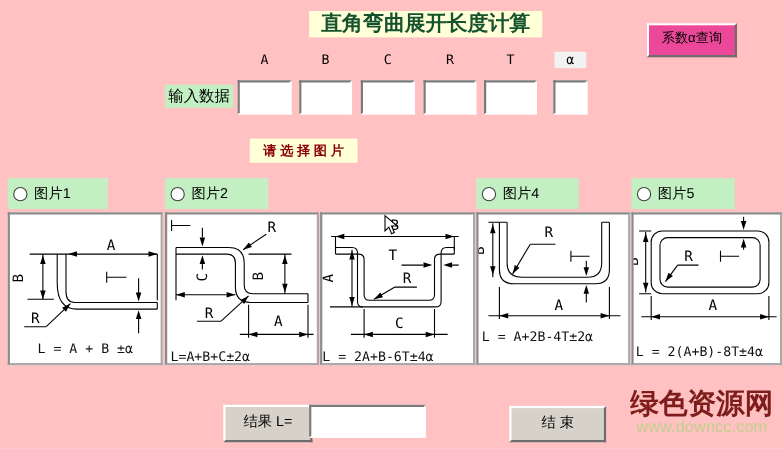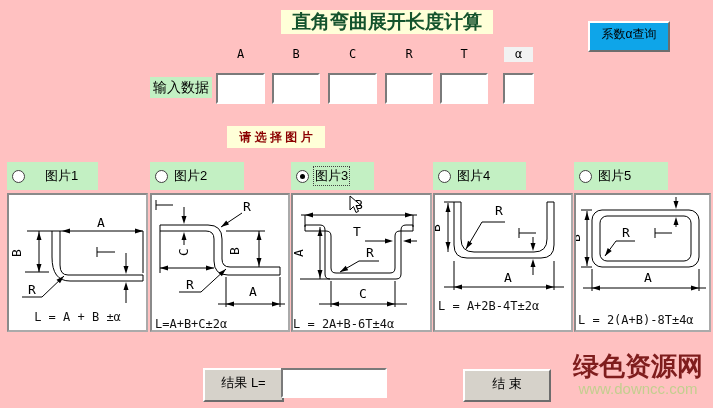--- a/index.html
+++ b/index.html
@@ -2,21 +2,21 @@
 <html><head>
 <meta charset="utf-8">
 <style>
   html,body{margin:0;padding:0;}
   body{font-family:"Liberation Sans","DejaVu Sans",sans-serif;}
   #app{position:relative;width:713px;height:408px;background:#ffc1c1;overflow:hidden;}
   .abs{position:absolute;}
   
   #title{left:281px;top:10px;width:212px;height:24px;background:#ffffd8;color:#14532d;
          font-size:19px;font-weight:bold;text-align:center;line-height:24px;}
-  #coefbtn{left:588px;top:21px;width:78px;height:27px;background:#0ea5e9;
+  #coefbtn{left:588px;top:21px;width:78px;height:27px;background:#ec4899;
            border:2px solid;border-color:#ffffff #6d6d6d #6d6d6d #ffffff;
            font-size:12px;text-align:center;line-height:23px;cursor:default;}
   
   .collabel{top:47px;height:15px;font-family:"DejaVu Sans Mono",monospace;font-size:12px;
             color:#000;text-align:center;line-height:15px;}
   #alpha-label{background:#f2f2f2;}
   #inlabel{left:150px;top:77px;width:62px;height:21px;background:#c3f0c3;
            font-size:14px;text-align:center;line-height:21px;color:#000;}
   .field{top:73px;height:27px;background:#fff;border:2px solid;
          border-color:#7a7a7a #ffffff #ffffff #7a7a7a;font-size:14px;padding:0 3px;}
@@ -73,33 +73,27 @@
   <div id="inlabel" class="abs">输入数据</div>
   <input class="abs field" style="left: 216px; width: 39px;" value="">
   <input class="abs field" style="left: 272px; width: 38px;" value="">
   <input class="abs field" style="left: 328px; width: 39px;" value="">
   <input class="abs field" style="left: 385px; width: 38px;" value="">
   <input class="abs field" style="left: 440px; width: 38px;" value="">
   <input class="abs field" style="left: 503px; width: 21px;" value="">
 
   <div id="seltitle" class="abs">请 选 择 图 片</div>
 
-  <div class="abs rgroup" style="left:7px;width:91px;gap:14px;">
+  <div class="abs rgroup" style="left:7px;width:91px;">
     <span class="radio"></span>
     <span class="rlabel">图片1</span>
   </div>
   <div class="abs rgroup" style="left:150px;width:94px;">
     <span class="radio"></span>
     <span class="rlabel">图片2</span>
-  </div>
-  <div class="abs rgroup on" style="left:291px;width:83px;">
-    <span class="radio">
-        <span class="dot"></span>
-      </span>
-    <span class="rlabel">图片3</span>
   </div>
   <div class="abs rgroup" style="left:433px;width:93px;">
     <span class="radio"></span>
     <span class="rlabel">图片4</span>
   </div>
   <div class="abs rgroup" style="left:574px;width:94px;">
     <span class="radio"></span>
     <span class="rlabel">图片5</span>
   </div>
 

